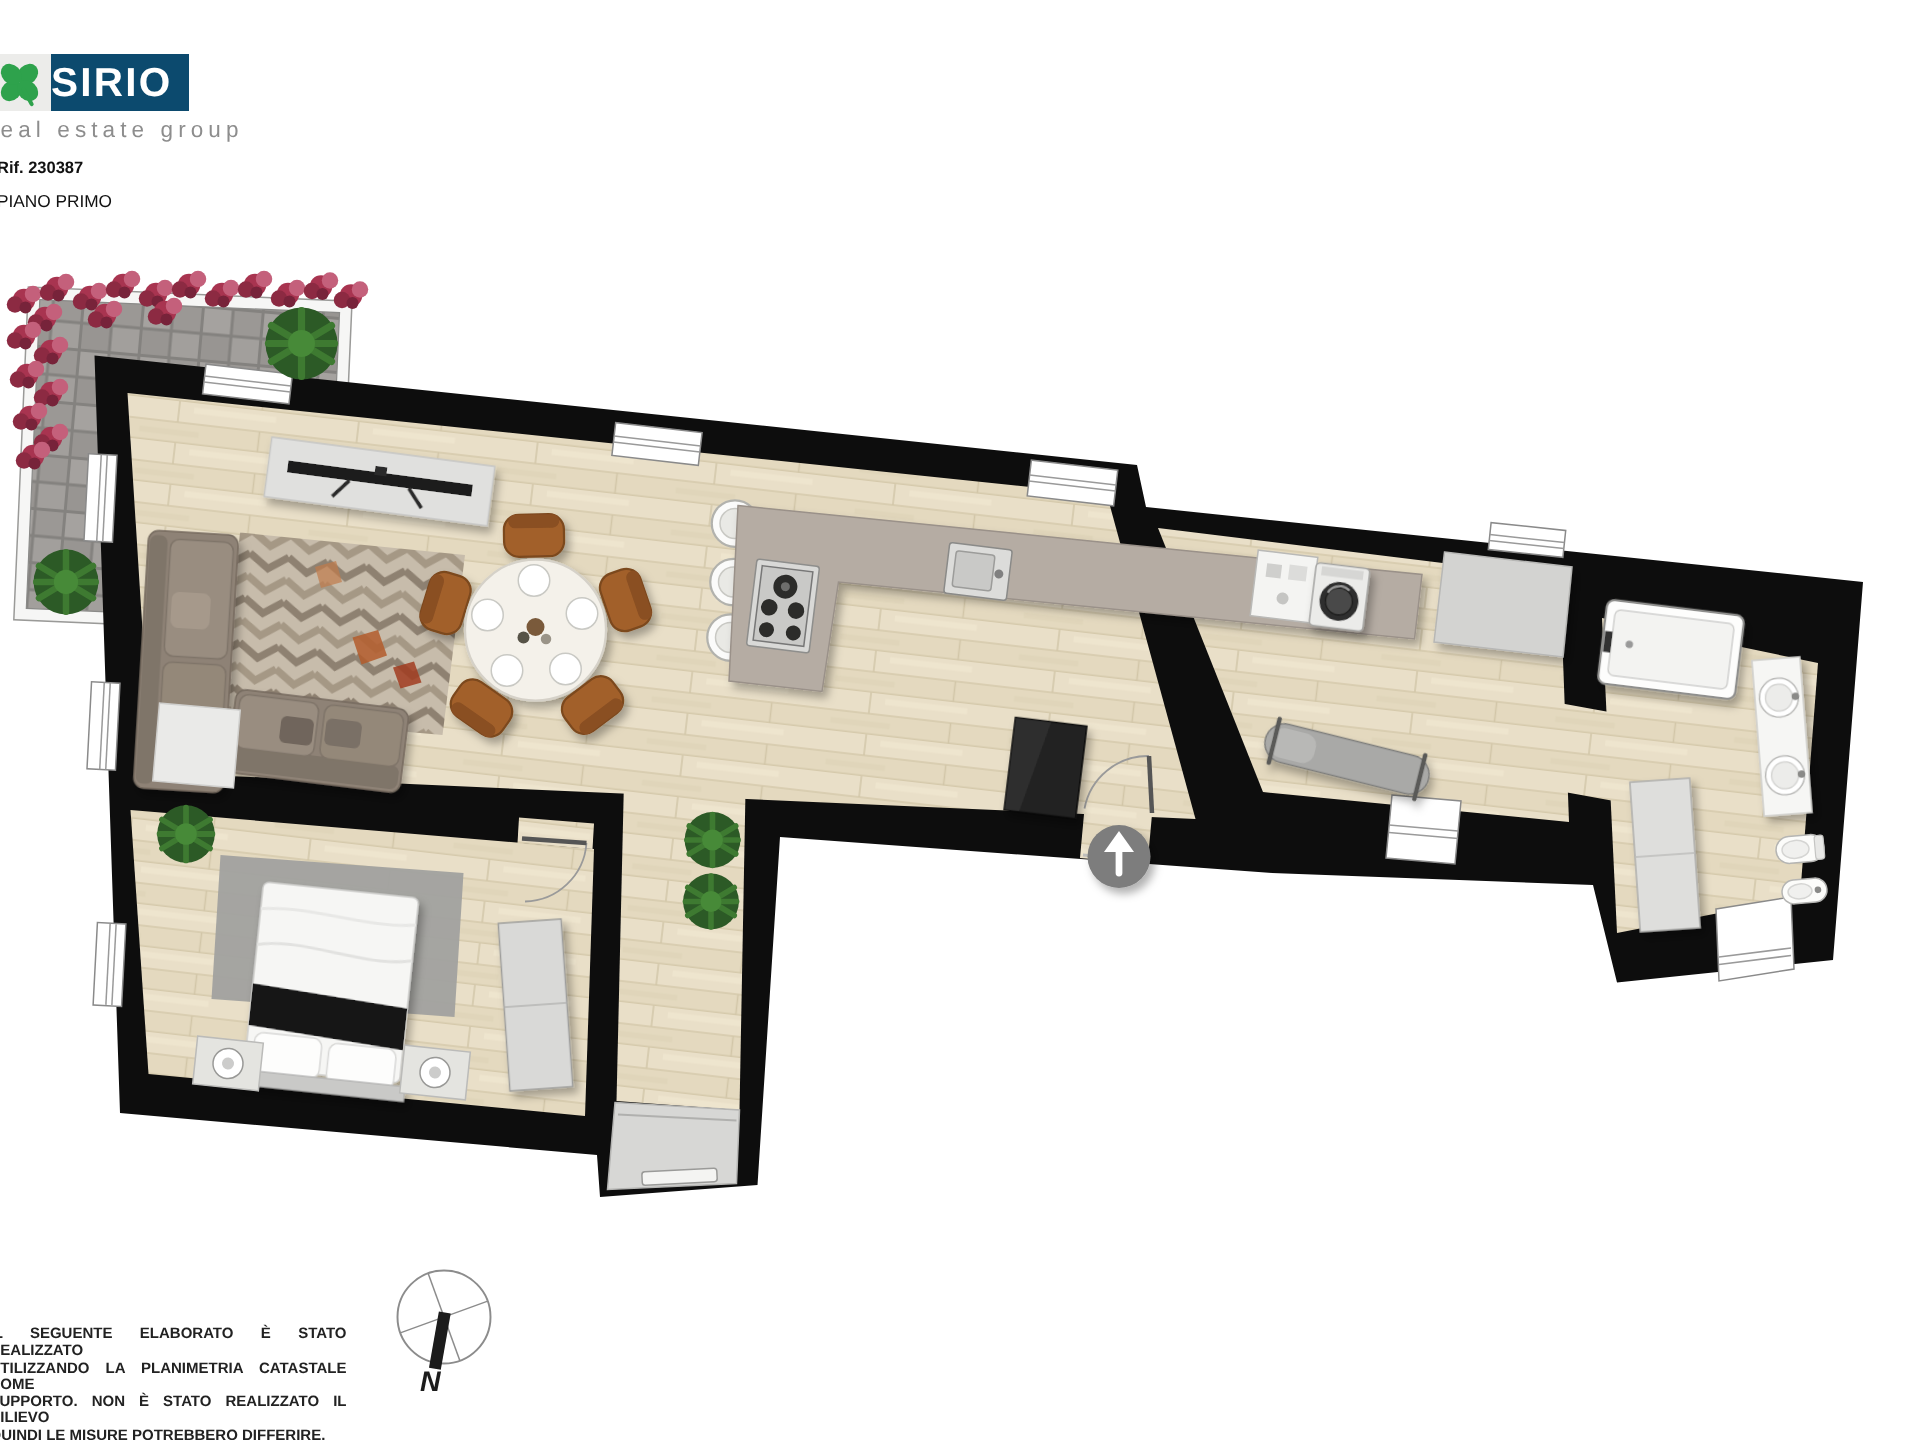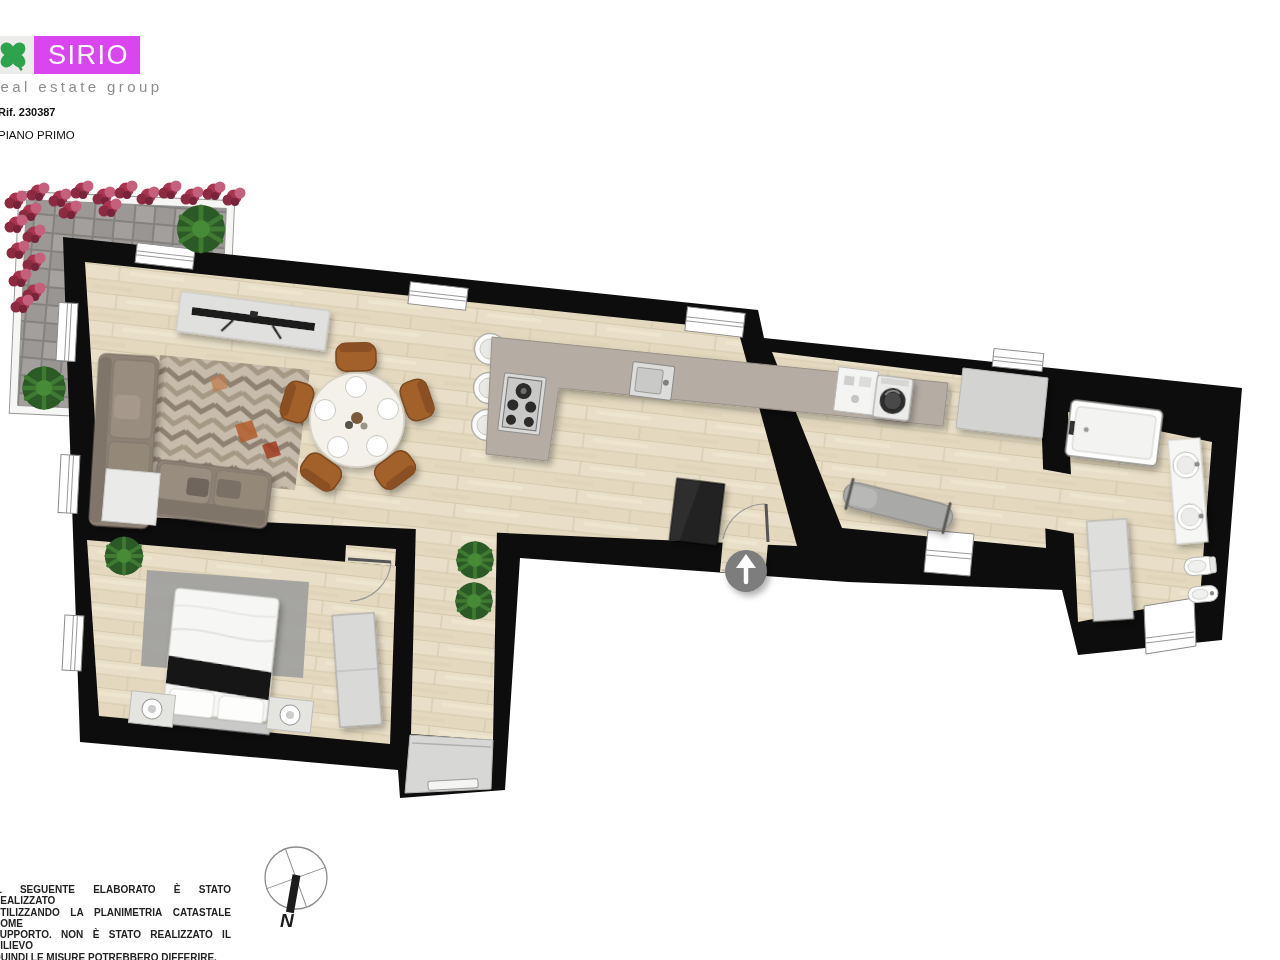--- a/index.html
+++ b/index.html
@@ -3,22 +3,22 @@
 <meta charset="utf-8">
 <style>
   html,body{margin:0;padding:0;background:#fff;}
   .canvas{position:relative;width:1280px;height:960px;background:#ffffff;overflow:hidden;
           font-family:"Liberation Sans",sans-serif;}
   .plan-svg{position:absolute;left:0;top:0;}
   
   .brand{position:absolute;left:-8px;top:36px;}
   .brand-row{display:flex;align-items:stretch;}
   .clover-box{width:42px;height:38px;background:#ececea;display:flex;align-items:center;justify-content:center;}
-  .brand-green{height:38px;background:#d946ef;color:#ffffff;font-weight:normal;font-size:27px;
-               letter-spacing:1.5px;padding:0 11px 0 14px;display:flex;align-items:center;}
+  .brand-green{height:38px;background:#0c4a6e;color:#ffffff;font-weight:bold;font-size:27px;
+               letter-spacing:1.5px;padding:0 11px 0 0;display:flex;align-items:center;}
   .tagline{color:#8d8d8d;font-size:15px;letter-spacing:3.4px;margin-top:4px;white-space:nowrap;}
   .ref{position:absolute;left:-2px;top:106px;font-size:11px;font-weight:bold;color:#111;}
   .floor-label{position:absolute;left:-2px;top:129px;font-size:11.5px;color:#111;}
   .disclaimer{position:absolute;left:-7px;top:884px;width:238px;font-size:10px;line-height:11.3px;
               color:#222;font-weight:bold;}
   .disclaimer .jl{text-align:justify;text-align-last:justify;}
   .disclaimer .ll{text-align:left;}
 </style>
 </head>
 <body>

